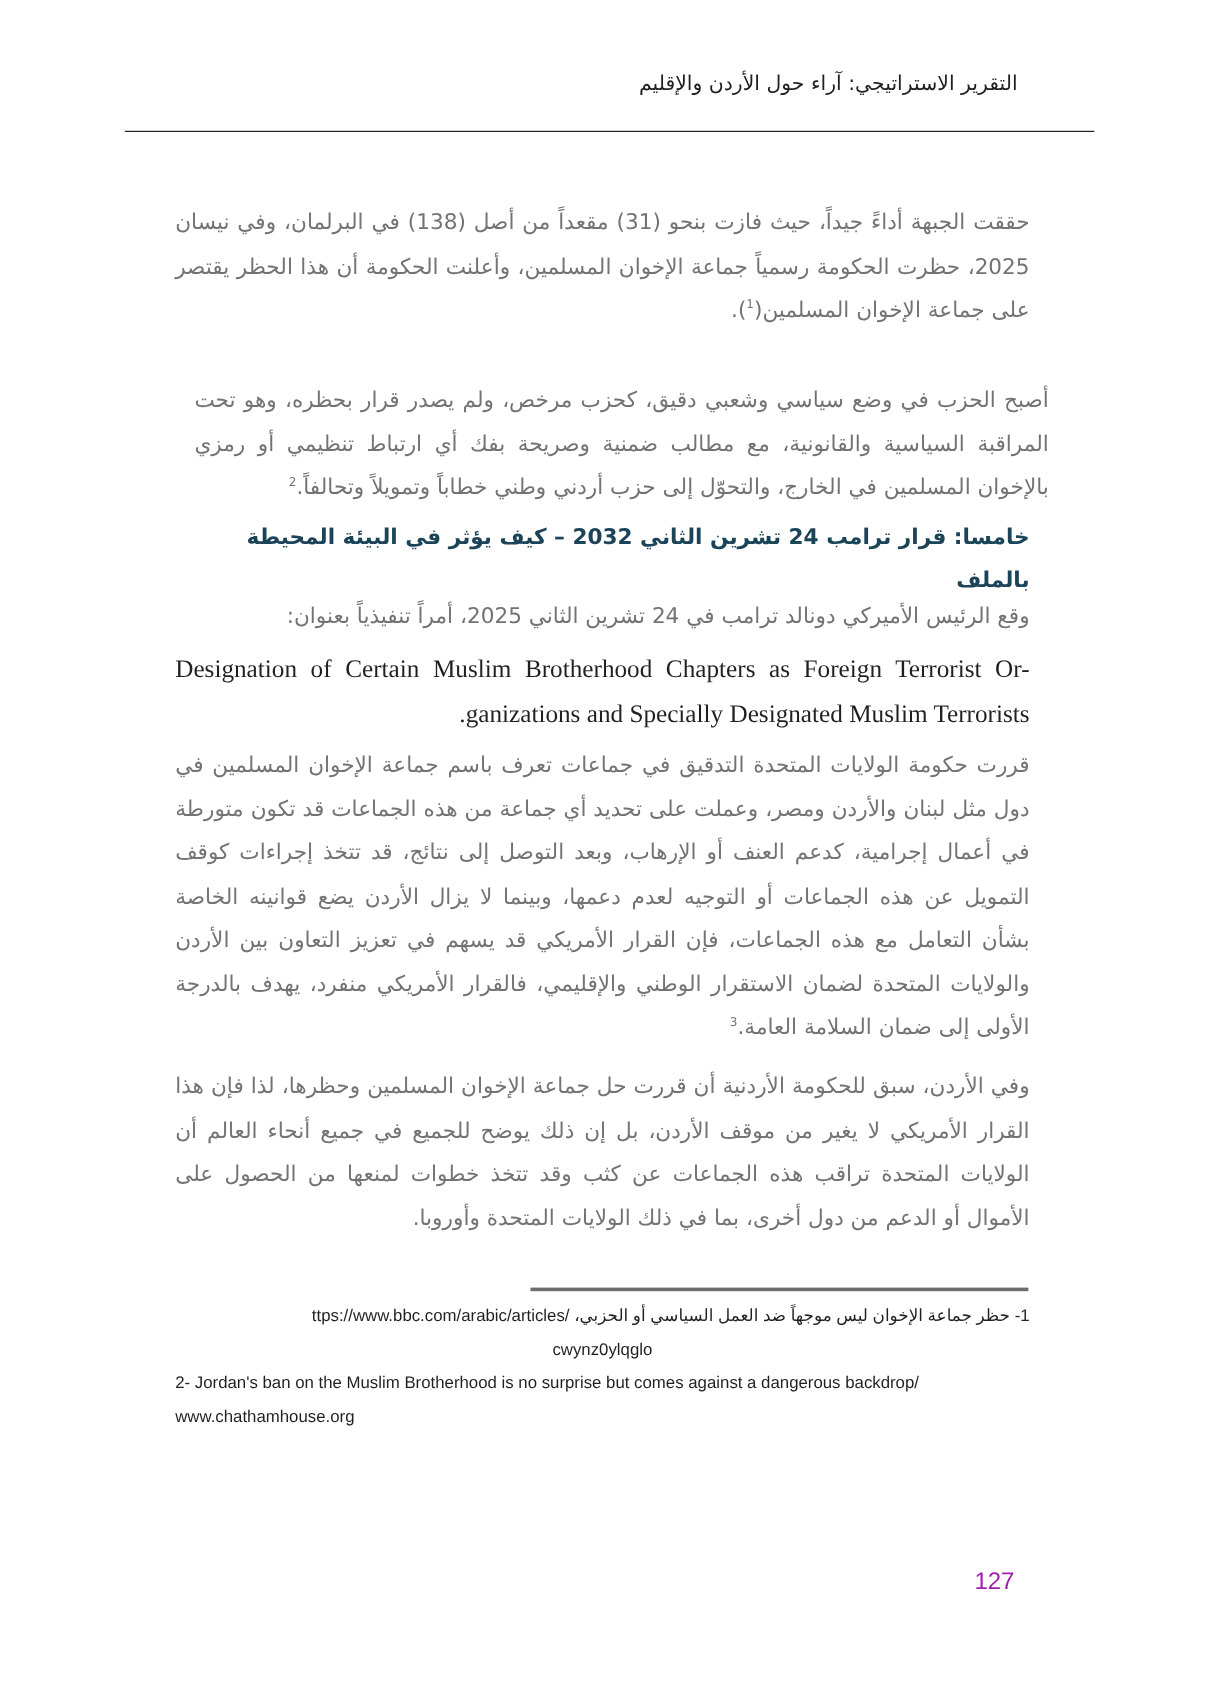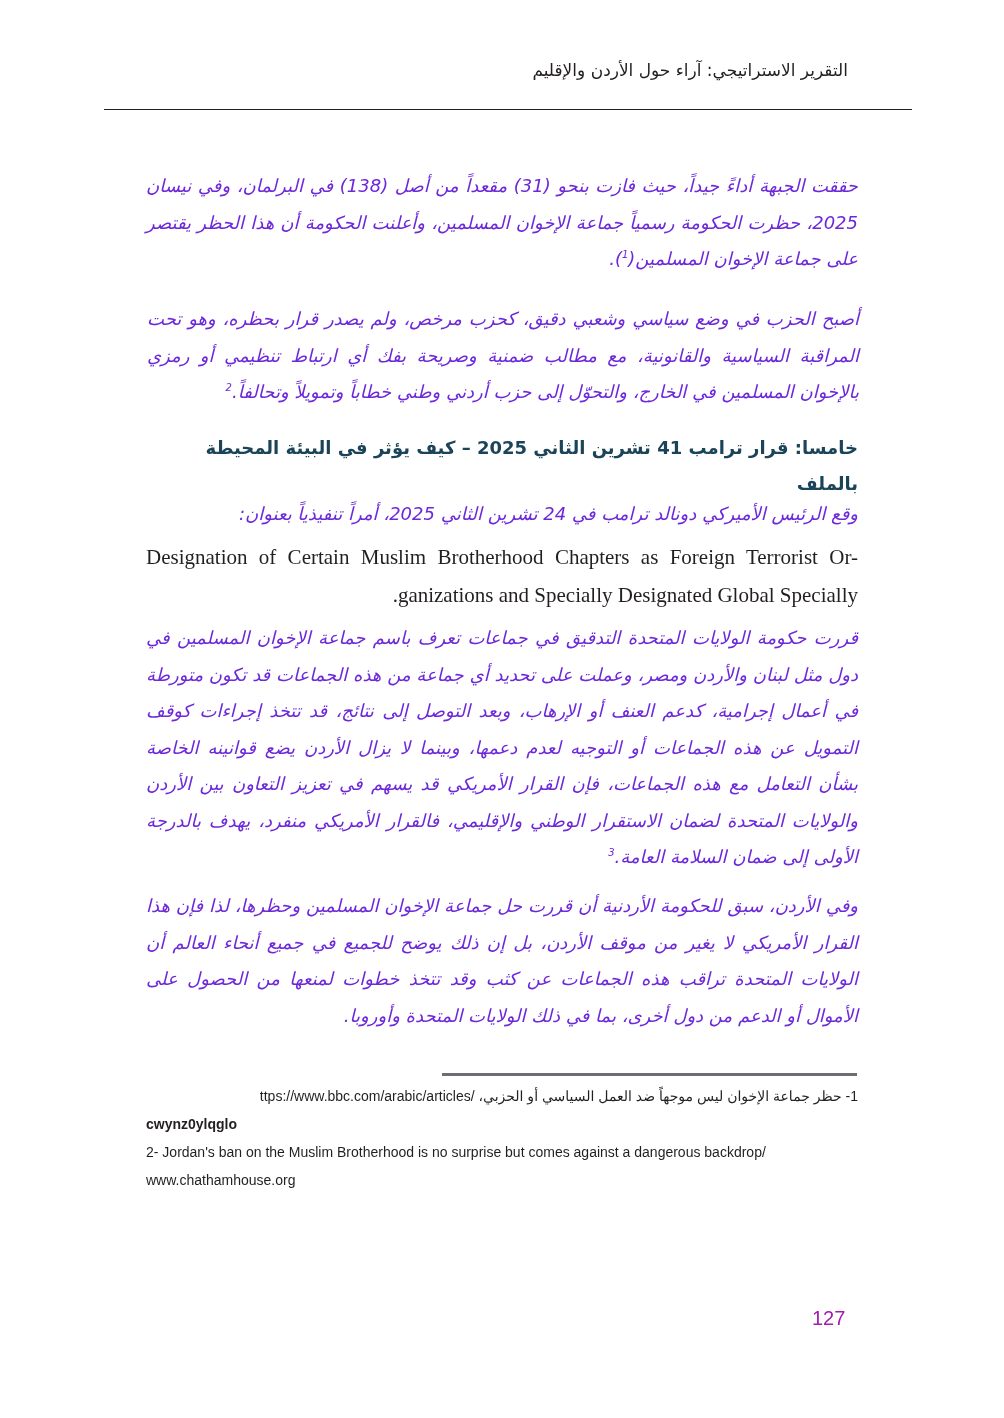--- a/index.html
+++ b/index.html
@@ -40,22 +40,21 @@
     }
     .body-text {
       position: absolute;
       left: 146px;
       width: 712px;
       direction: rtl;
       text-align: justify;
       font-family: "DejaVu Sans", sans-serif;
       font-size: 18px;
       line-height: 36.5px;
-      color: #6d28d9;
-      font-style: italic;
+      color: #737373;
     }
     .p1 { top: 168px; }
     .p2 { top: 300px; }
     .section-heading {
       position: absolute;
       left: 146px;
       width: 712px;
       top: 430px;
       direction: rtl;
       text-align: right;
@@ -105,21 +104,21 @@
       font-size: 14px;
       line-height: 28px;
       color: #231f20;
     }
     .fn-item { display: block; }
     .fn1 {
       direction: rtl;
       text-align: right;
     }
     .fn1 .fn-url { direction: ltr; unicode-bidi: embed; padding-left: 48px; }
-    .fn1 .fn-cont { display: block; text-align: left; font-weight: bold; }
+    .fn1 .fn-cont { display: block; text-align: center; }
     .fn2, .fn3 { direction: ltr; text-align: left; }
     .page-number {
       position: absolute;
       left: 812px;
       top: 1286px;
       font-family: "Liberation Sans", sans-serif;
       font-size: 20px;
       color: #a21caf;
       margin-top: 21px;
     }
@@ -127,29 +126,29 @@
 </head>
 <body>
 
 <div class="page">
 
   <div class="running-header">التقرير الاستراتيجي: آراء حول الأردن والإقليم</div>
   <div class="header-rule"></div>
 
   <p class="body-text p1" style="margin:0"><span>حققت الجبهة أداءً جيداً، حيث فازت بنحو (31) مقعداً من أصل (138) في البرلمان، وفي نيسان 2025، حظرت الحكومة رسمياً جماعة الإخوان المسلمين، وأعلنت الحكومة أن هذا الحظر يقتصر على جماعة الإخوان المسلمين(</span><sup class="fn">1</sup><span>).</span></p>
 
-  <p class="body-text p2" style="margin:1px"><span>أصبح الحزب في وضع سياسي وشعبي دقيق، كحزب مرخص، ولم يصدر قرار بحظره، وهو تحت المراقبة السياسية والقانونية، مع مطالب ضمنية وصريحة بفك أي ارتباط تنظيمي أو رمزي بالإخوان المسلمين في الخارج، والتحوّل إلى حزب أردني وطني خطاباً وتمويلاً وتحالفاً.</span><sup class="fn">2</sup></p>
+  <p class="body-text p2" style="margin:16px"><span>أصبح الحزب في وضع سياسي وشعبي دقيق، كحزب مرخص، ولم يصدر قرار بحظره، وهو تحت المراقبة السياسية والقانونية، مع مطالب ضمنية وصريحة بفك أي ارتباط تنظيمي أو رمزي بالإخوان المسلمين في الخارج، والتحوّل إلى حزب أردني وطني خطاباً وتمويلاً وتحالفاً.</span><sup class="fn">2</sup></p>
 
-  <h2 class="section-heading" style="margin:0">خامسا: قرار ترامب 41 تشرين الثاني 2025 – كيف يؤثر في البيئة المحيطة بالملف</h2>
+  <h2 class="section-heading" style="margin:0">خامسا: قرار ترامب 24 تشرين الثاني 2032 – كيف يؤثر في البيئة المحيطة بالملف</h2>
 
   <p class="body-text p3" style="margin:0"><span>وقع الرئيس الأميركي دونالد ترامب في 24 تشرين الثاني 2025، أمراً تنفيذياً بعنوان:</span></p>
 
   <div class="english-title">
     <span class="line line1">Designation of Certain Muslim Brotherhood Chapters as Foreign Terrorist Or-</span>
-    <span class="line line2">.ganizations and Specially Designated Global Specially</span>
+    <span class="line line2">.ganizations and Specially Designated Muslim Terrorists</span>
   </div>
 
   <p class="body-text p4" style="margin:0"><span>قررت حكومة الولايات المتحدة التدقيق في جماعات تعرف باسم جماعة الإخوان المسلمين في دول مثل لبنان والأردن ومصر، وعملت على تحديد أي جماعة من هذه الجماعات قد تكون متورطة في أعمال إجرامية، كدعم العنف أو الإرهاب، وبعد التوصل إلى نتائج، قد تتخذ إجراءات كوقف التمويل عن هذه الجماعات أو التوجيه لعدم دعمها، وبينما لا يزال الأردن يضع قوانينه الخاصة بشأن التعامل مع هذه الجماعات، فإن القرار الأمريكي قد يسهم في تعزيز التعاون بين الأردن والولايات المتحدة لضمان الاستقرار الوطني والإقليمي، فالقرار الأمريكي منفرد، يهدف بالدرجة الأولى إلى ضمان السلامة العامة.</span><sup class="fn">3</sup></p>
 
   <p class="body-text p5" style="margin:0"><span>وفي الأردن، سبق للحكومة الأردنية أن قررت حل جماعة الإخوان المسلمين وحظرها، لذا فإن هذا القرار الأمريكي لا يغير من موقف الأردن، بل إن ذلك يوضح للجميع في جميع أنحاء العالم أن الولايات المتحدة تراقب هذه الجماعات عن كثب وقد تتخذ خطوات لمنعها من الحصول على الأموال أو الدعم من دول أخرى، بما في ذلك الولايات المتحدة وأوروبا.</span></p>
 
   <div class="footnote-rule"></div>
 
   <div class="footnotes">
     <div class="fn-item fn1">

